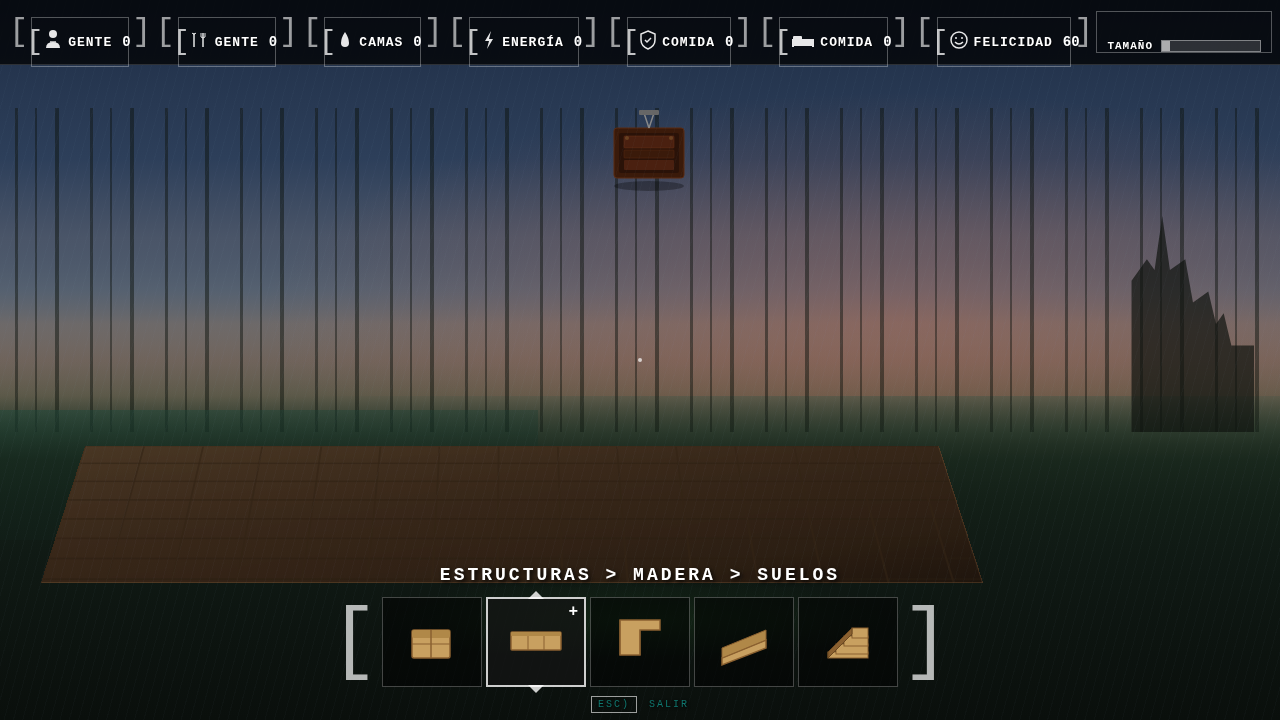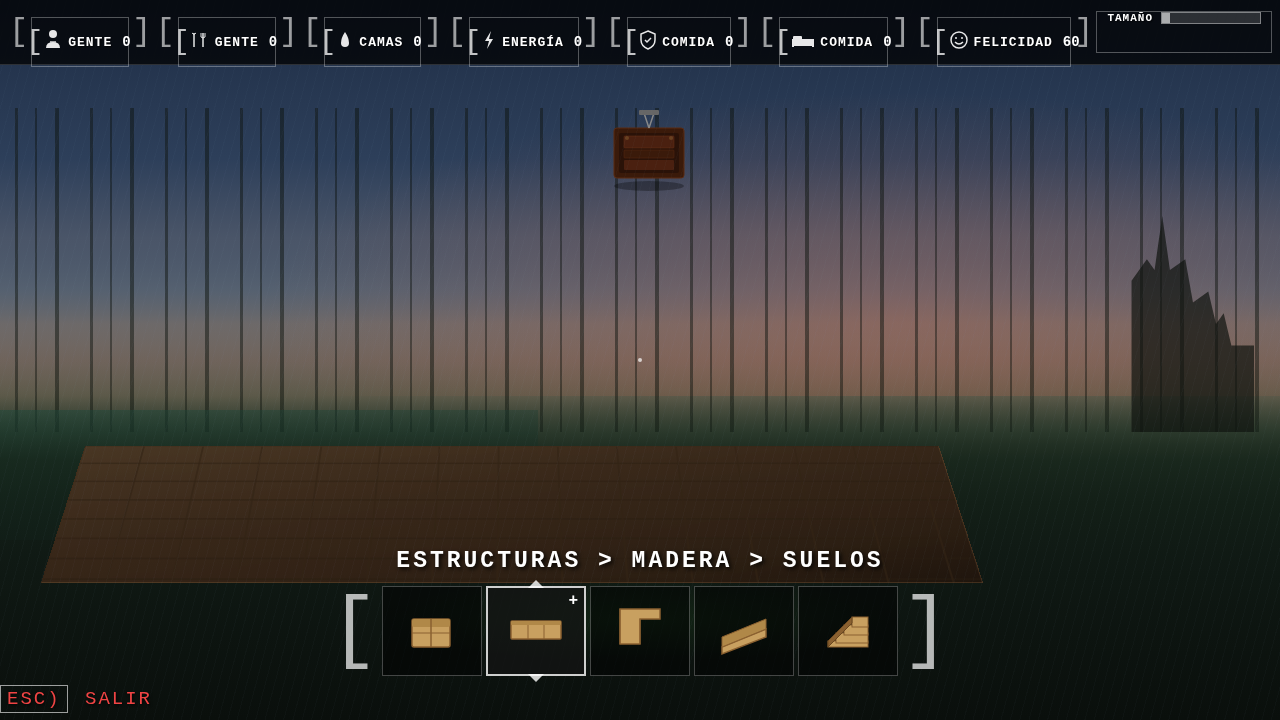--- a/index.html
+++ b/index.html
@@ -179,21 +179,21 @@
 
     .hud-value {
       color: #ffffff;
       font-size: 14px;
       font-weight: bold;
       margin-left: 4px;
     }
 
     .hud-tamano {
       display: flex;
-      align-items: flex-start;
+      align-items: flex-end;
       gap: 8px;
       padding: 0 10px;
       border: 1px solid rgba(255,255,255,0.3);
       height: 42px;
       margin-left: auto;
     }
 
     .tamano-bar-bg {
       width: 100px;
       height: 12px;
@@ -221,21 +221,21 @@
       position: absolute;
       bottom: 0; left: 0;
       width: 100%;
       padding-bottom: 10px;
     }
 
     
     .breadcrumb {
       text-align: center;
       color: #ffffff;
-      font-size: 23px;
+      font-size: 18px;
       font-weight: bold;
       letter-spacing: 3px;
       text-shadow: 2px 2px 4px rgba(0,0,0,0.9);
       margin-bottom: 12px;
       margin-top: 20px;
     }
 
     
     .item-bar {
       display: flex;
@@ -300,22 +300,23 @@
     }
 
     
     .item-icon svg {
       width: 60px;
       height: 60px;
     }
 
     
     .esc-hint {
-      color: #ef4444;
-      font-size: 19px;
+      text-align: center;
+      color: #0f766e;
+      font-size: 10px;
       letter-spacing: 2px;
       text-shadow: 1px 1px 3px rgba(0,0,0,0.9);
     }
 
     .esc-key {
       border: 1px solid rgba(255,255,255,0.6);
       padding: 2px 6px;
     }
 
     

